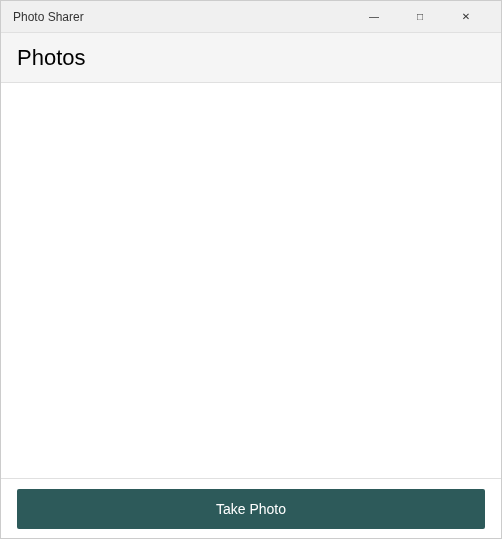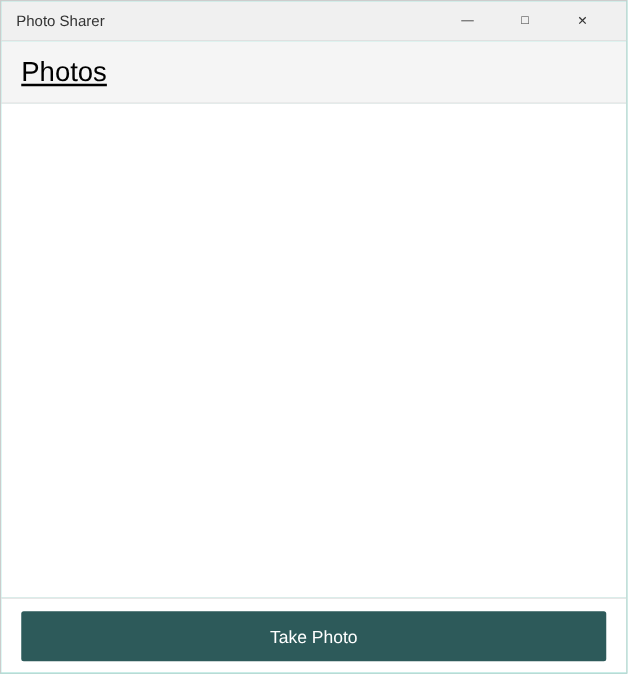--- a/index.html
+++ b/index.html
@@ -12,21 +12,21 @@
       width: 502px;
       height: 539px;
       background: #f0f0f0;
       font-family: 'Segoe UI', Arial, sans-serif;
       overflow: hidden;
     }
 
     .window {
       width: 502px;
       height: 539px;
-      background: #5eead4;
+      background: #a16207;
       border: 1px solid #cccccc;
       display: flex;
       flex-direction: column;
     }
 
     .title-bar {
       height: 32px;
       background: #f0f0f0;
       display: flex;
       align-items: center;
@@ -66,21 +66,20 @@
       align-items: center;
       padding: 0 16px;
       border-bottom: 1px solid #e0e0e0;
       flex-shrink: 0;
     }
 
     .page-title {
       font-size: 22px;
       font-weight: 400;
       color: #000000;
-      text-decoration: underline;
     }
 
     .content-area {
       flex: 1;
       background: #ffffff;
     }
 
     .button-bar {
       height: 60px;
       background: #ffffff;

